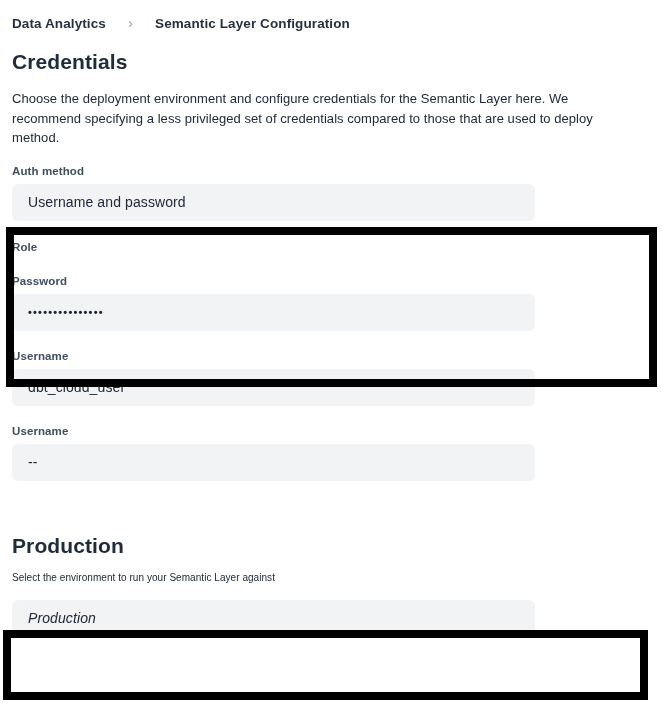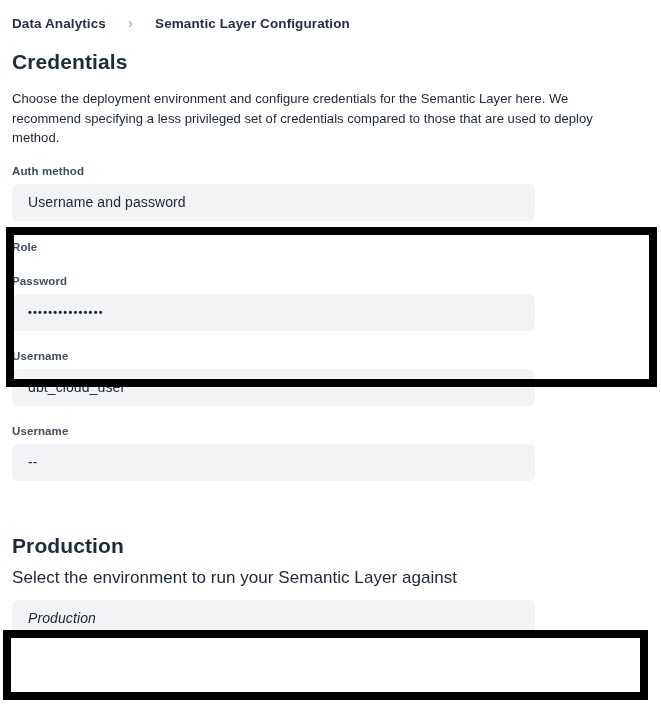--- a/index.html
+++ b/index.html
@@ -79,21 +79,21 @@
     cursor: pointer;
   }
   .field-box.password-value {
     font-size: 11px;
     letter-spacing: 1.2px;
     font-weight: 700;
     color: #1a2330;
   }
   .env-description {
     margin-top: 12px;
-    font-size: 17px;
+    font-size: 10px;
     line-height: 16px;
     color: #212b38;
     letter-spacing: 0.05px;
   }
   .env-field { margin-top: 14px; font-style: italic; }
 
   
   .annotation-box {
     position: absolute;
     border: 8px solid #000000;

